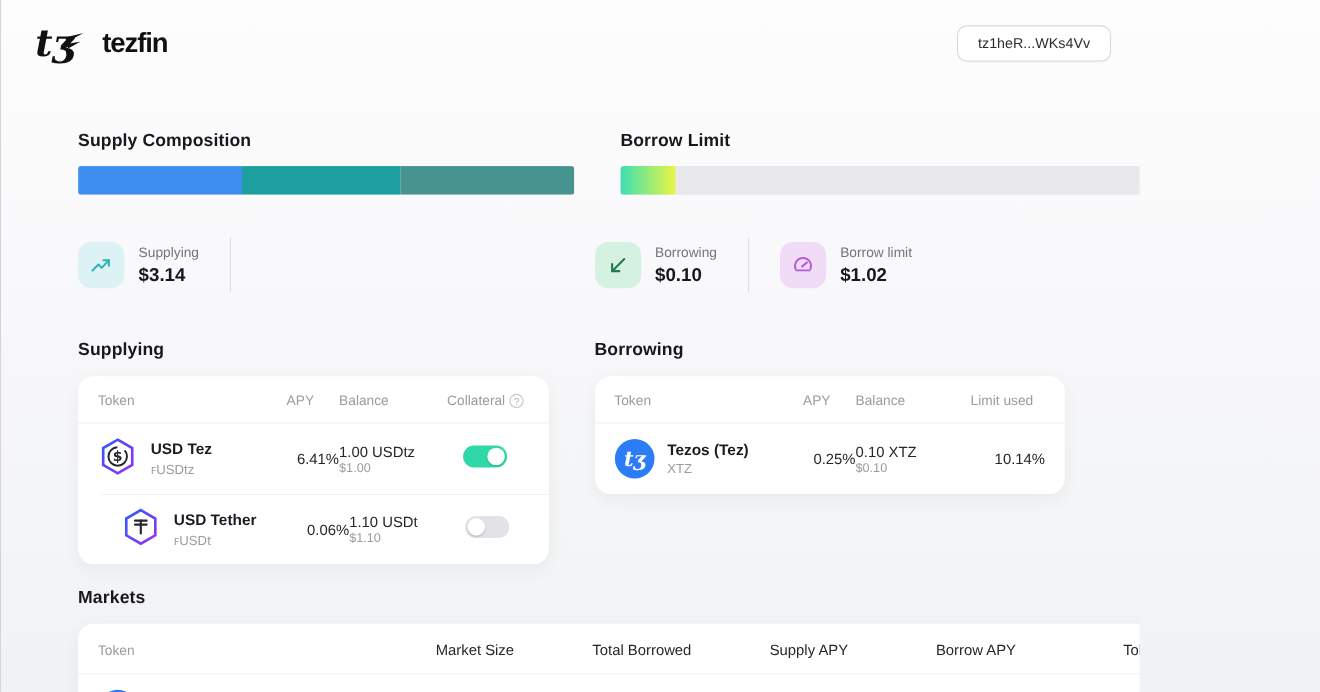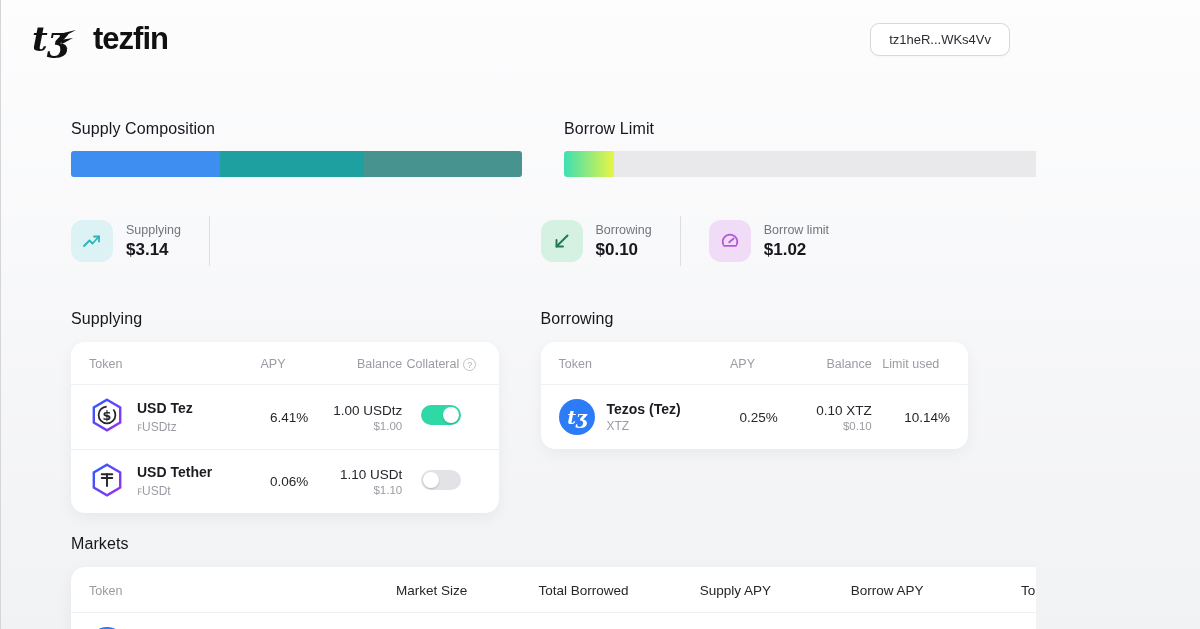--- a/index.html
+++ b/index.html
@@ -8,35 +8,35 @@
     font-family:"Liberation Sans", sans-serif;
     color:#1b1b22;
     background:linear-gradient(180deg,#fdfdfe 0%,#f1f2f4 100%);
   }
   .page { width:1036px; height:629px; overflow:hidden; border-left:1px solid #d6d6da; position:relative; }
 
   
   .topbar { height:78px; display:flex; align-items:center; justify-content:space-between; padding:0 26px 0 30px; }
   .brand { display:flex; align-items:center; gap:14px; }
   .logo-svg { display:block; }
-  .brand-name { font-size:31px; font-weight:800; letter-spacing:-1px; color:#111; }
+  .brand-name { font-size:25px; font-weight:800; letter-spacing:-1px; color:#111; }
   .wallet-btn {
     background:#fff; border:1px solid #d8d8de; border-radius:9px;
     padding:8px 18px; font-size:13px; color:#2c2c33; cursor:pointer;
     font-family:inherit; box-shadow:0 1px 2px rgba(0,0,0,.03);
   }
 
   
   .main { padding:0 68px 0 70px; }
   .two-col { display:flex; gap:42px; }
   .col { width:510px; }
 
   
   .bars-row { margin-top:42px; }
-  .section-title { font-size:16px; font-weight:400; color:#17171c; letter-spacing:.1px; }
+  .section-title { font-size:16px; font-weight:700; color:#17171c; letter-spacing:.1px; }
   .bar-wrap { margin-top:13px; }
   .bar { height:26px; border-radius:3px; overflow:hidden; display:flex; background:#e9e9eb; }
   .supply-bar { width:451px; }
   .borrow-bar { width:492px; }
   .seg { height:100%; }
   .borrow-fill { height:100%; border-radius:3px 0 0 3px; }
 
   
   .stats-row { margin-top:39px; }
   .stats-group { display:flex; align-items:center; }
@@ -48,24 +48,24 @@
   .icon-cyan { background:#dcf2f5; }
   .icon-lavender { background:#e1e6f9; }
   .icon-mint { background:#d4f1e2; }
   .icon-pink { background:#f0dcf6; }
 
   
   .tables-row { margin-top:44px; }
   .card { margin-top:14px; background:#fff; border-radius:14px; box-shadow:0 5px 16px rgba(20,20,40,.05); }
   .t-head { display:flex; align-items:center; padding:15px 18px 13px 18px; font-size:12.5px; color:#9b9ba3; border-bottom:1px solid #f0f0f3; }
   .t-row { display:flex; align-items:center; padding:10px 18px; min-height:64px; cursor:pointer; }
-  .t-row + .t-row { border-top:1px solid #f0f0f3; }
+  .t-row + .t-row { border-top:1px solid #f0f0f3;margin-left:21px; }
   .c-token { flex:0 0 38%; display:flex; align-items:center; gap:12px; }
   .c-apy { flex:0 0 18%; text-align:center; }
-  .c-bal { flex:0 0 24%; text-align:right; }
+  .c-bal { flex:0 0 24%; text-align:left; }
   .c-last { flex:1; text-align:center; }
   .token-name { font-size:14px; font-weight:700; color:#1b1b22; margin-bottom:2px;text-align:right; }
   .token-sub { font-size:12px; color:#9b9ba3; }
   .apy-val { font-size:13.5px; color:#26262c;text-align:right; }
   .bal-main { font-size:13.5px; color:#26262c; margin-bottom:2px; }
   .bal-sub { font-size:11.5px; color:#9b9ba3; }
   .help-circ { display:inline-flex; width:13px; height:13px; border:1px solid #c3c3ca; border-radius:50%; font-size:9px; color:#b0b0b8; align-items:center; justify-content:center; margin-left:4px; vertical-align:middle; cursor:pointer; }
 
   
   .toggle { width:40px; height:20px; border-radius:10px; position:relative; display:inline-block; cursor:pointer; }

